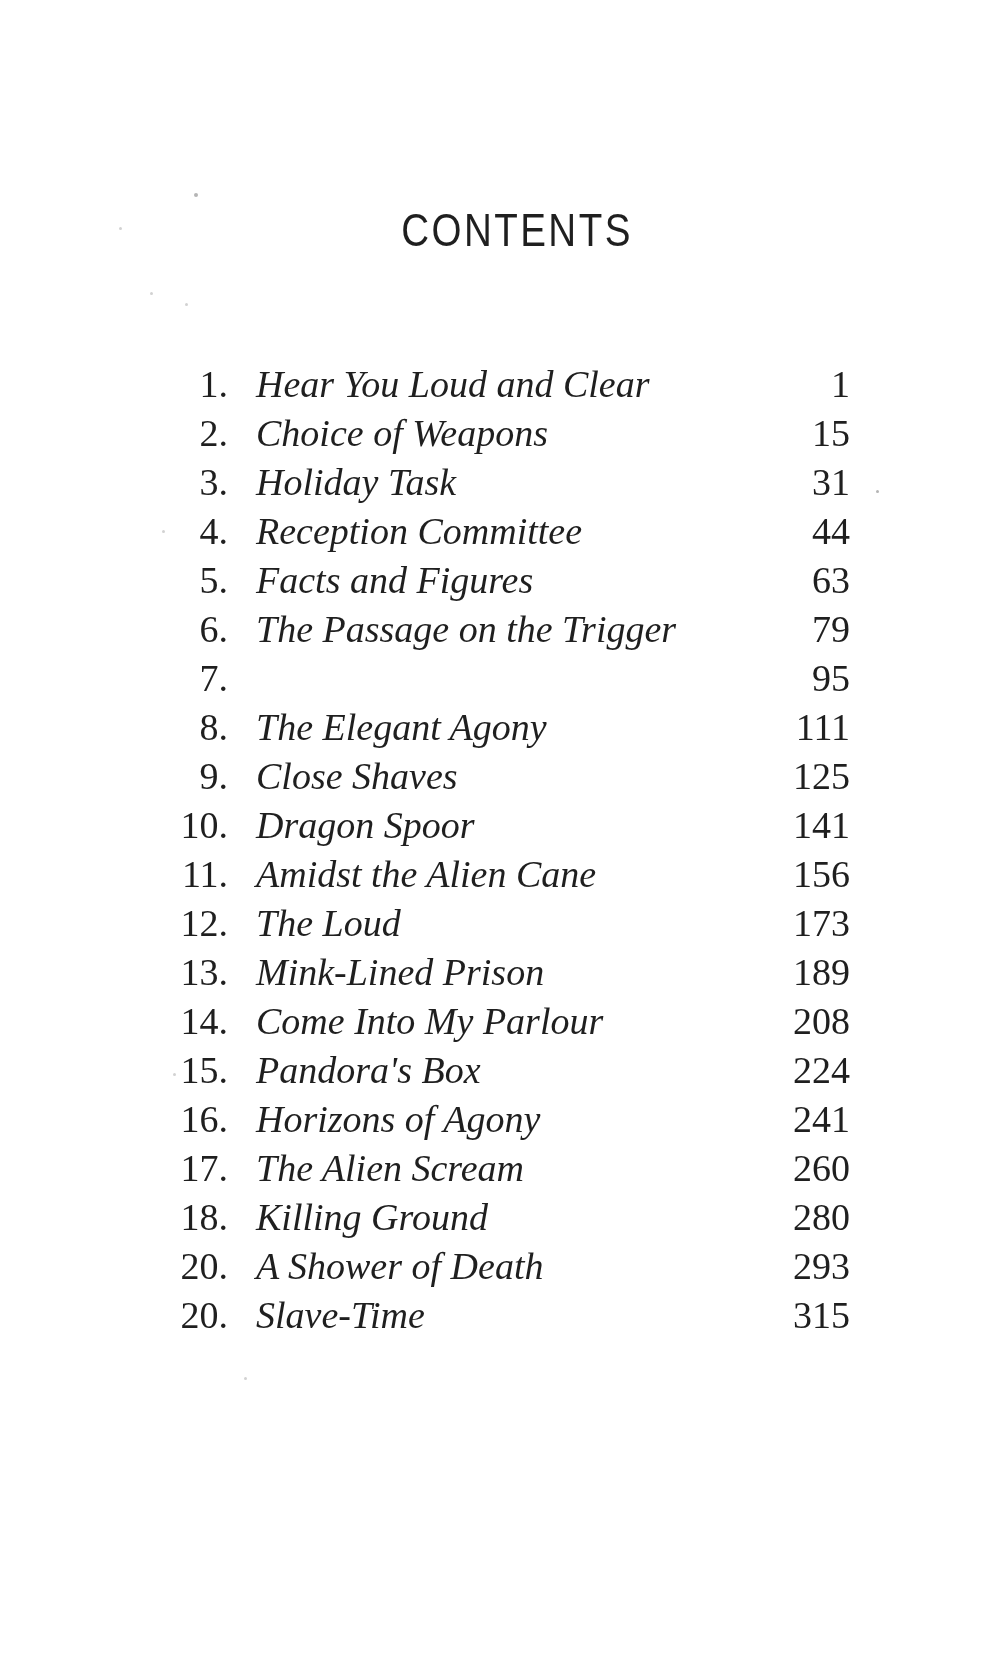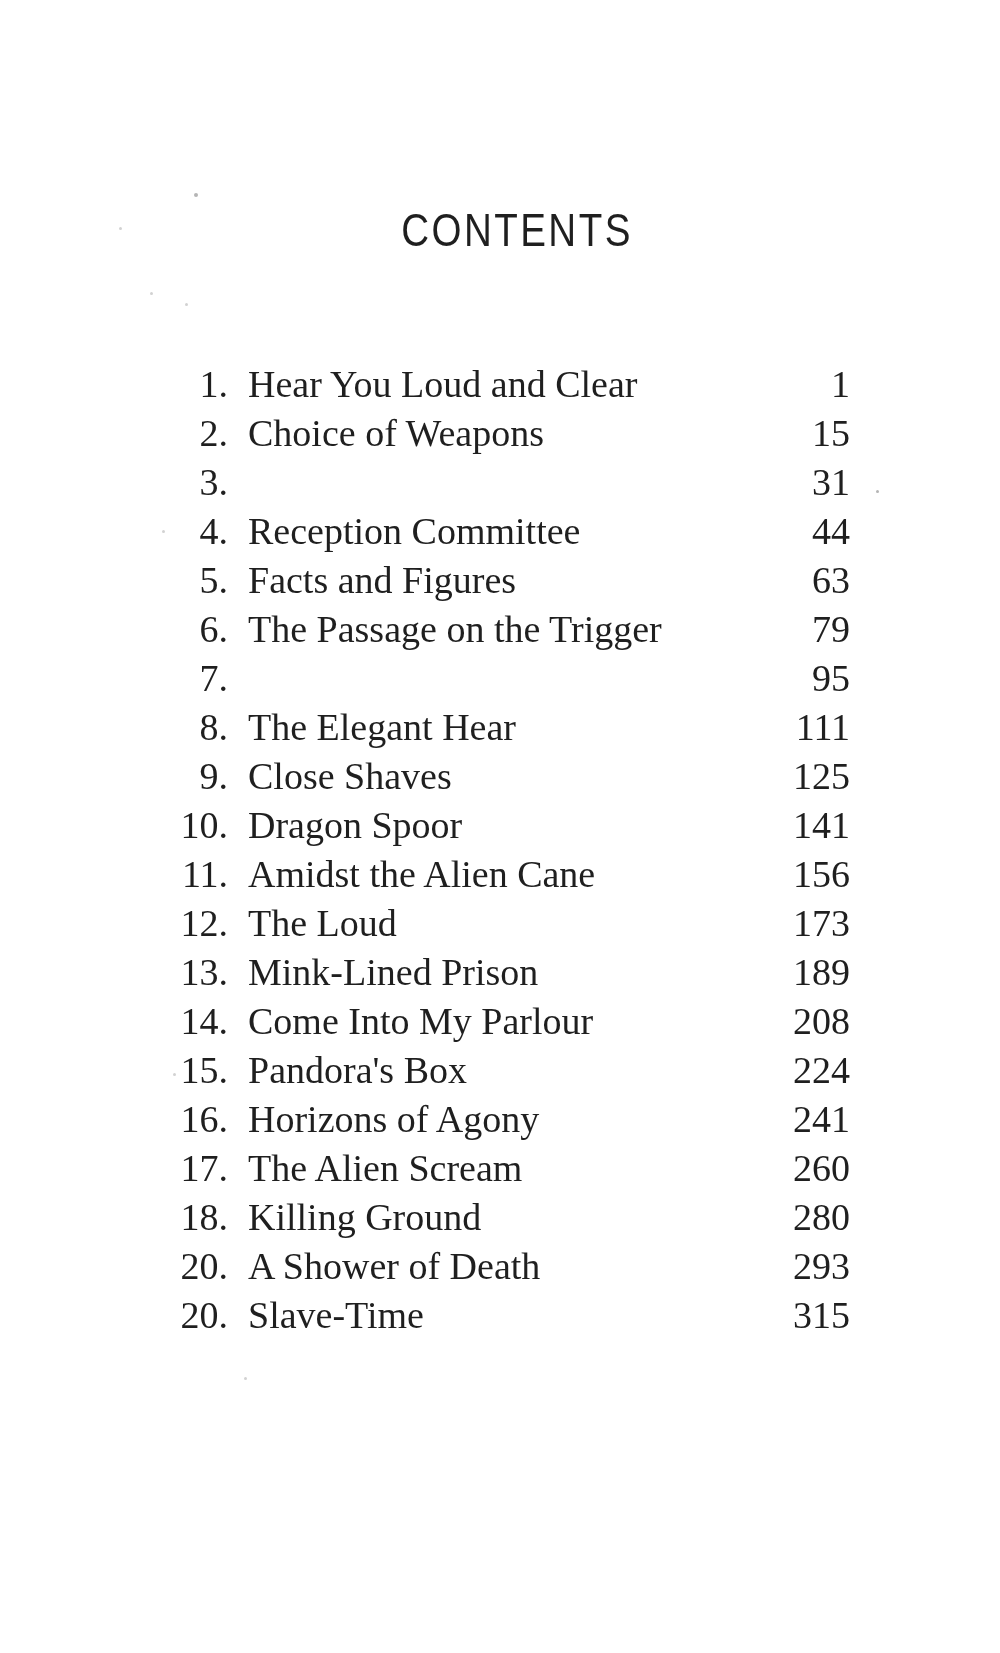--- a/index.html
+++ b/index.html
@@ -44,21 +44,22 @@
     height: 49px;
     white-space: nowrap;
   }
   .num {
     flex: none;
     width: 58px;
     text-align: right;
     font-variant-numeric: oldstyle-nums;
   }
   .chapter {
-    margin-left: 20px;
+    margin-left: 28px;
+    font-style: italic;
   }
   .pageno {
     margin-left: auto;
     text-align: right;
     font-variant-numeric: oldstyle-nums;
   }
   .speck {
     position: absolute;
     border-radius: 50%;
     background: #b5b5b5;
@@ -78,20 +79,21 @@
         <span class="chapter">Hear You Loud and Clear</span>
         <span class="pageno">1</span>
       </li>
       <li>
         <span class="num">2.</span>
         <span class="chapter">Choice of Weapons</span>
         <span class="pageno">15</span>
       </li>
       <li>
         <span class="num">3.</span>
+        <span class="chapter">Holiday Task</span>
         <span class="pageno">31</span>
       </li>
       <li>
         <span class="num">4.</span>
         <span class="chapter">Reception Committee</span>
         <span class="pageno">44</span>
       </li>
       <li>
         <span class="num">5.</span>
         <span class="chapter">Facts and Figures</span>
@@ -101,21 +103,21 @@
         <span class="num">6.</span>
         <span class="chapter">The Passage on the Trigger</span>
         <span class="pageno">79</span>
       </li>
       <li>
         <span class="num">7.</span>
         <span class="pageno">95</span>
       </li>
       <li>
         <span class="num">8.</span>
-        <span class="chapter">The Elegant Hear</span>
+        <span class="chapter">The Elegant Agony</span>
         <span class="pageno">111</span>
       </li>
       <li>
         <span class="num">9.</span>
         <span class="chapter">Close Shaves</span>
         <span class="pageno">125</span>
       </li>
       <li>
         <span class="num">10.</span>
         <span class="chapter">Dragon Spoor</span>

